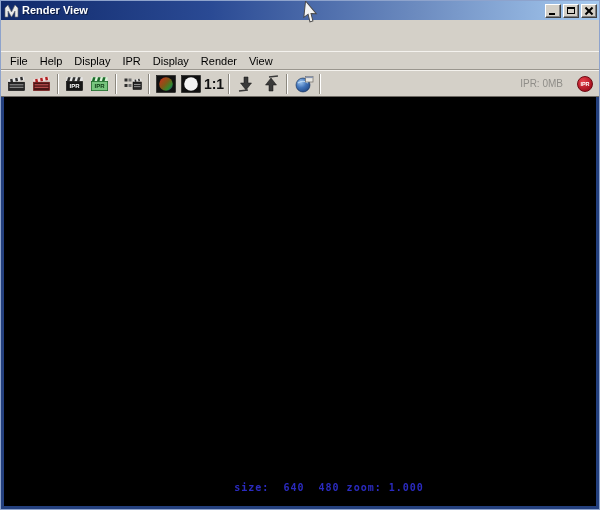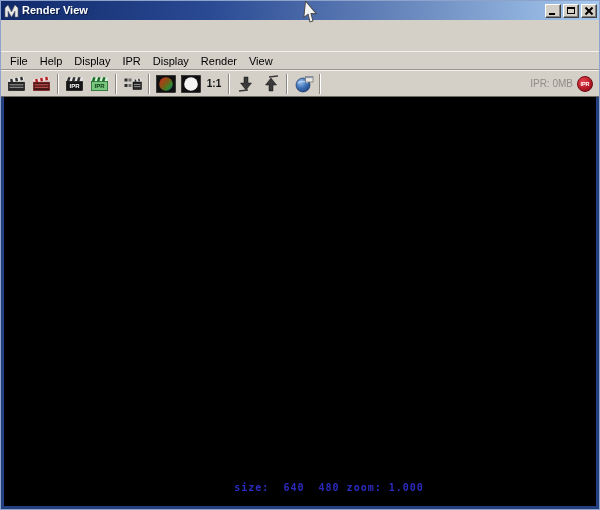--- a/index.html
+++ b/index.html
@@ -59,23 +59,23 @@
   }
   .tbtn {
     width:25px; height:22px; background:#d4d0c8; border:1px solid #d4d0c8;
     display:flex; align-items:center; justify-content:center; padding:0; cursor:default;
   }
   .tbtn svg { display:block; }
   .tsep {
     width:2px; height:20px; margin:0 3px;
     border-left:1px solid #8c887f; border-right:1px solid #fff;
   }
-  .real-size { font-size:10px; font-weight:bold; color:#111; width:22px; }
+  .real-size { font-size:14px; font-weight:bold; color:#111; width:22px; }
   .tspacer { flex:1 1 auto; }
-  .ipr-mem { font-size:10px; color:#8f8d88; margin-right:4px; white-space:nowrap; }
+  .ipr-mem { font-size:10px; color:#8f8d88; margin-right:14px; white-space:nowrap; }
   .ipr-stop {
     width:16px; height:16px; border-radius:50%;
     background:radial-gradient(circle at 35% 30%, #e8414b, #a50f1e 75%);
     border:1px solid #6e0a12; color:#fff;
     font-size:5.5px; font-weight:bold; line-height:14px; text-align:center;
     margin-right:2px; padding:0; cursor:default; letter-spacing:0;
   }
 
   
   .client {

